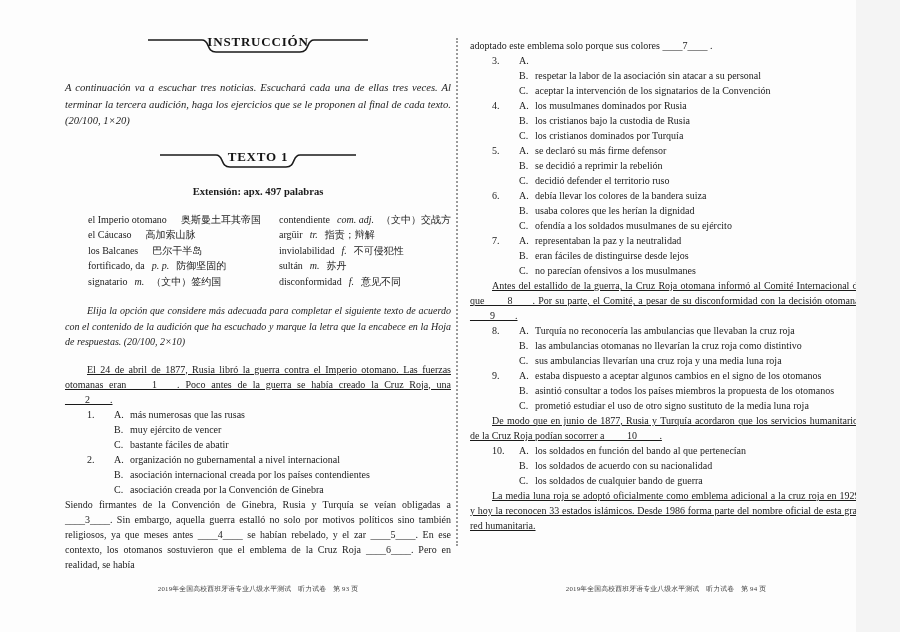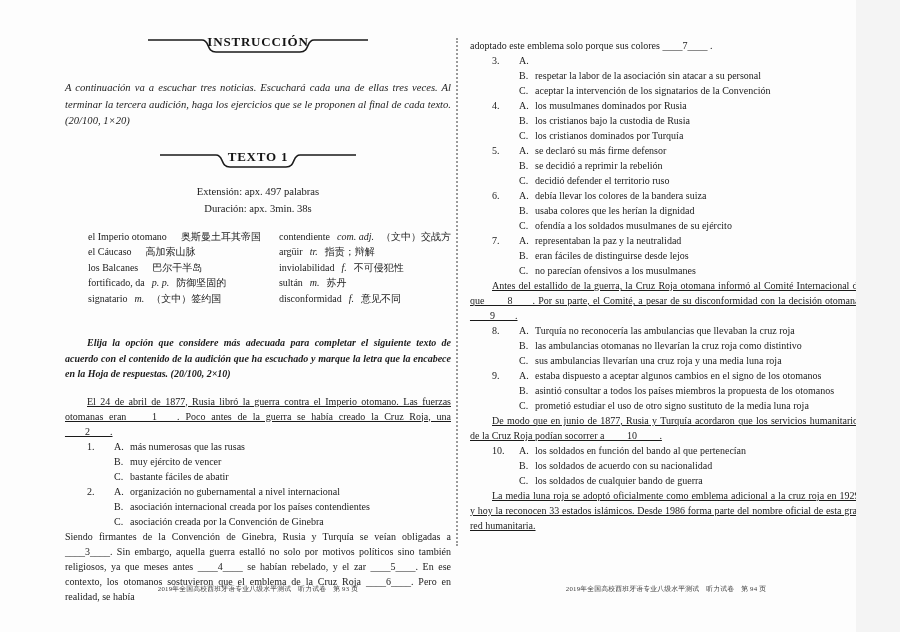--- a/index.html
+++ b/index.html
@@ -26,32 +26,32 @@
     font-family:"Liberation Serif","DejaVu Serif",serif;
     font-weight:bold;font-size:13px;letter-spacing:.8px;fill:#151515;
   }
   .banner path{fill:none;stroke:#1a1a1a;stroke-width:1.6;}
 
   .instr-para{
     margin:22px 0 0 0;font-weight:normal;font-style:italic;
     font-size:10.6px;line-height:16.5px;text-align:justify;
   }
   .banner-texto{margin-top:15px;}
-  .meta{margin-top:10px;text-align:center;font-weight:normal;font-size:10.6px;line-height:17px;}
+  .meta{margin-top:10px;text-align:center;font-weight:bold;font-size:10.6px;line-height:17px;}
 
   .vocab{display:flex;margin-top:12px;padding-left:23px;font-size:10px;}
   .vocab-col-left{width:200px;}
   .vocab-col-right{flex:1;}
   .vocab-entry{line-height:15.5px;white-space:nowrap;}
   .vocab-term{margin-right:7px;}
   .vocab-pos{font-style:italic;margin-right:7px;}
 
   .elija-para{
-    margin:29px 0 0 0;font-style:italic;font-size:10px;
-    line-height:15.5px;text-align:justify;text-indent:22px;font-weight:bold;
+    margin:14px 0 0 0;font-style:italic;font-size:10px;
+    line-height:15.5px;text-align:justify;text-indent:22px;
   }
   .body-para{margin:0;text-align:justify;line-height:15px;}
   .indent{text-indent:22px;text-decoration:underline;}
   .mt{margin-top:12px;}
 
   .question{display:flex;align-items:flex-start;}
   .qnum{width:27px;padding-left:22px;flex:none;}
   .opts{flex:1;min-width:0;}
   .opt{display:flex;line-height:15px;}
   .opt-letter{width:16px;flex:none;}
@@ -85,21 +85,20 @@
 
     <div class="banner banner-texto">
       <svg width="200" height="28" viewBox="0 0 200 28">
         <path d="M2 10 H58 C66 10 62 22 72 22 H128 C138 22 134 10 142 10 H198"></path>
         <text x="100" y="16" text-anchor="middle">TEXTO 1</text>
       </svg>
     </div>
 
     <div class="meta">
       <div>Extensión: apx. 497 palabras</div>
-      <div>Duración: apx. 3min. 38s</div>
     </div>
 
     <div class="vocab">
       <div class="vocab-col-left">
         <div class="vocab-entry">
           <span class="vocab-term">el Imperio otomano</span><span class="vocab-pos"></span><span class="vocab-def">奥斯曼土耳其帝国</span>
         </div>
         <div class="vocab-entry">
           <span class="vocab-term">el Cáucaso</span><span class="vocab-pos"></span><span class="vocab-def">高加索山脉</span>
         </div>

